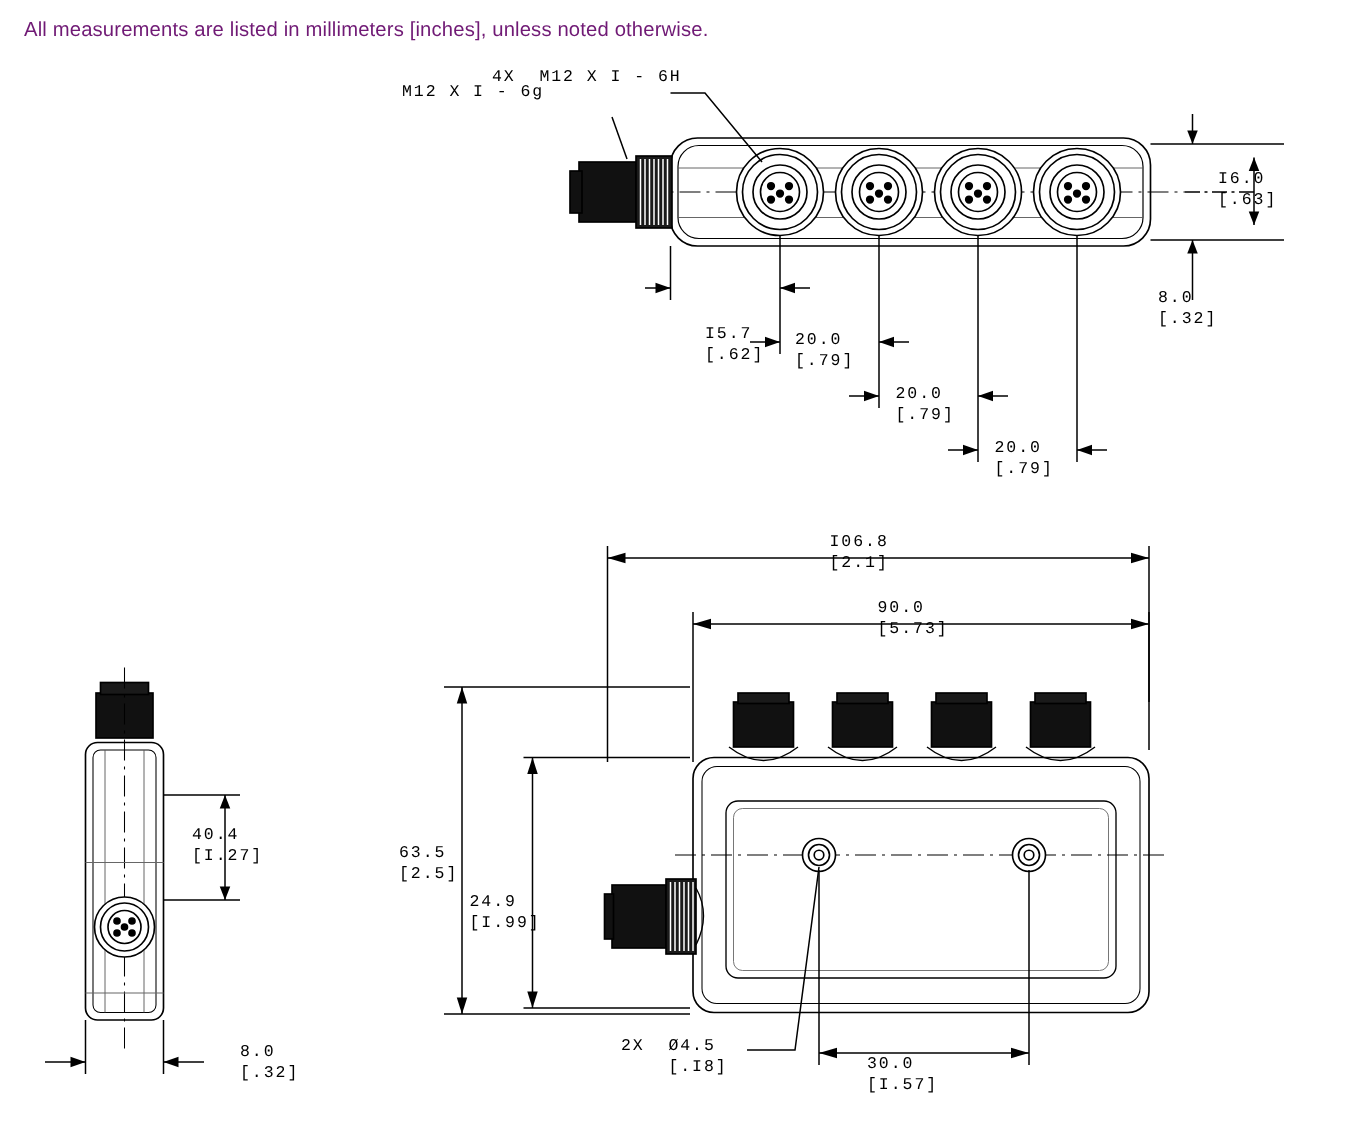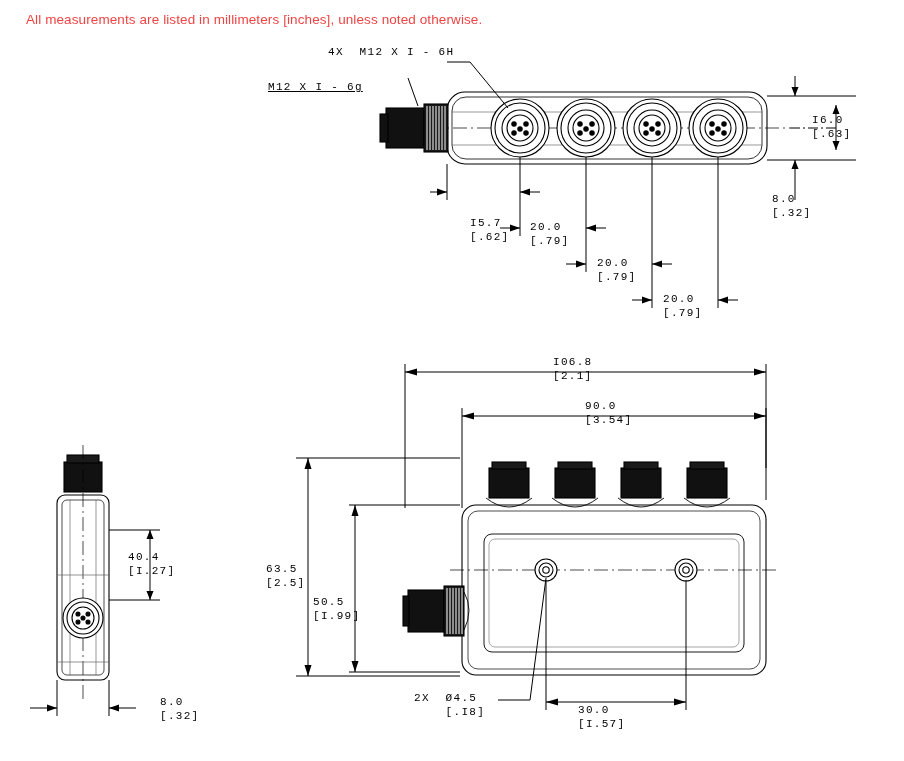--- a/index.html
+++ b/index.html
@@ -1,17 +1,17 @@
 <!DOCTYPE html>
 <html><head>
 <meta charset="utf-8">
 <style>
   html,body{margin:0;padding:0;background:#ffffff;}
   body{width:904px;height:761px;position:relative;font-family:"Liberation Sans",sans-serif;color:#000;overflow:hidden;}
-  .note{position:absolute;left:26px;top:12px;font-size:13.5px;color:#ef4444;letter-spacing:0.1px;}
+  .note{position:absolute;left:16px;top:12px;font-size:13.5px;color:#701a75;letter-spacing:0.1px;}
   .abs{position:absolute;}
   svg{position:absolute;left:0;top:0;}
   .dim{font-family:"Liberation Mono",monospace;font-size:11px;letter-spacing:1.3px;line-height:13.5px;white-space:pre;}
 </style>
 </head>
 <body>
 
 <div class="note">All measurements are listed in millimeters [inches], unless noted otherwise.</div>
 
 <svg width="904" height="761" viewBox="0 0 904 761">
@@ -259,21 +259,21 @@
       <line x1="686" y1="580" x2="686" y2="710"></line>
       <line x1="546" y1="702" x2="686" y2="702"></line>
       <path d="M546 702 l12 -3.5 l0 7 z" fill="#000" stroke="none"></path>
       <path d="M686 702 l-12 -3.5 l0 7 z" fill="#000" stroke="none"></path>
     </g>
 
   </g>
 </svg>
 
 <div class="abs dim" style="left:328px;top:46px;">4X  M12 X I - 6H</div>
-<div class="abs dim" style="left:268px;top:81px;text-decoration:underline;">M12 X I - 6g</div>
+<div class="abs dim" style="left:268px;top:56px;">M12 X I - 6g</div>
 
 <div class="abs dim" style="left:470px;top:185px;margin-top:32px;">I5.7
 [.62]</div>
 <div class="abs dim" style="left:530px;top:221px;">20.0
 [.79]</div>
 <div class="abs dim" style="left:597px;top:257px;">20.0
 [.79]</div>
 <div class="abs dim" style="left:663px;top:293px;">20.0
 [.79]</div>
 
@@ -283,21 +283,21 @@
 [.32]</div>
 
 <div class="abs dim" style="left:128px;top:551px;">40.4
 [I.27]</div>
 <div class="abs dim" style="left:160px;top:696px;">8.0
 [.32]</div>
 
 <div class="abs dim" style="left:553px;top:356px;">I06.8
 [2.1]</div>
 <div class="abs dim" style="left:585px;top:400px;">90.0
-[3.54]</div>
+[5.73]</div>
 <div class="abs dim" style="left:266px;top:563px;">63.5
 [2.5]</div>
-<div class="abs dim" style="left:313px;top:596px;">50.5
+<div class="abs dim" style="left:313px;top:596px;">24.9
 [I.99]</div>
 <div class="abs dim" style="left:578px;top:704px;">30.0
 [I.57]</div>
 <div class="abs dim" style="left:414px;top:692px;">2X  Ø4.5
     [.I8]</div>
 
 </body></html>

